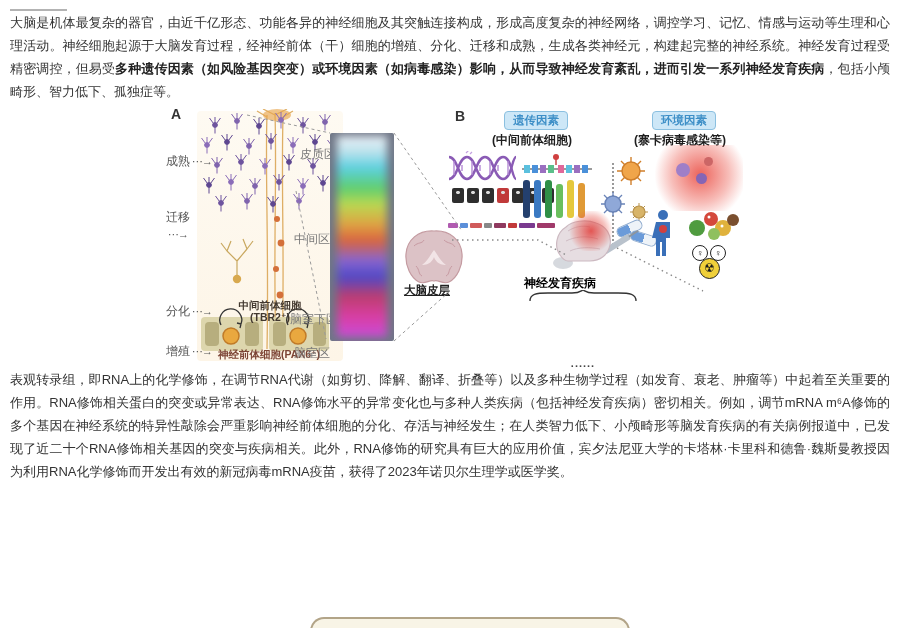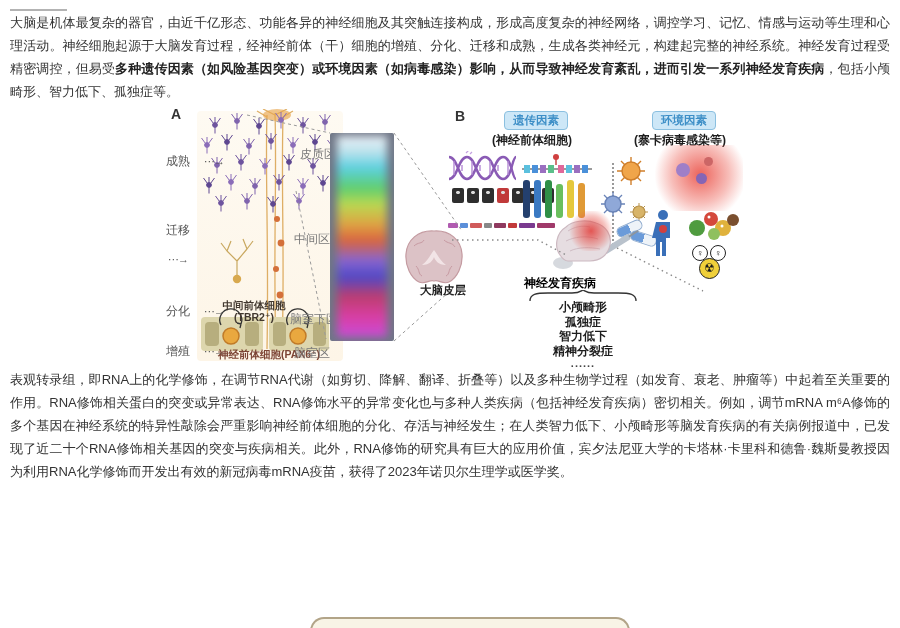--- a/index.html
+++ b/index.html
@@ -13,37 +13,37 @@
   .p2{margin-top:6px;}
   .p3{margin-top:9px;}
   .seg-b{font-weight:700;color:#222;margin-top:30px;}
 
   
   .figure{position:relative;width:900px;height:265px;margin-left:-10px;}
   .panel-label{position:absolute;font-size:14px;font-weight:700;color:#333;}
   .cream-col{position:absolute;left:197px;top:8px;width:146px;height:250px;
              background:linear-gradient(180deg,#fefaf2,#fdf5e7);border-radius:4px;}
   .neuron-svg{position:absolute;left:197px;top:6px;}
-  .stage{position:absolute;left:166px;display:flex;align-items:center;gap:14px;
+  .stage{position:absolute;left:166px;display:flex;align-items:center;gap:2px;
          font-size:12px;color:#555;white-space:nowrap;}
   .stage .arrow{font-size:11px;color:#555;letter-spacing:-1px;}
   .zone{position:absolute;font-size:12px;color:#787878;white-space:nowrap;}
   .cell-label{position:absolute;text-align:center;font-weight:700;font-size:10.5px;
               line-height:12px;white-space:nowrap;}
   .lbl-red{color:#7c4434;}
-  .lbl-dark{color:#42382f;}
+  .lbl-dark{color:#42382f;margin-left:16px;}
   .micro{position:absolute;left:330px;top:30px;width:64px;height:208px;
          background:#6f7686;border-radius:2px;overflow:hidden;}
   .micro-glow{position:absolute;left:7px;right:7px;top:3px;bottom:4px;filter:blur(4px);opacity:.92;
     background:linear-gradient(180deg,#f7faff 0%,#c2ecf6 8%,#5ad8e8 16%,#5fd66e 26%,
       #c1e24e 34%,#e8a83e 44%,#e2643a 52%,#8a64d8 62%,#4e46cc 70%,#c43a6e 80%,
       #e23aa8 90%,#d04ae0 100%);}
   .coronal{position:absolute;left:402px;top:125px;}
-  .brain-caption{position:absolute;left:404px;top:180px;width:62px;text-align:right;
-                 font-size:11.5px;font-weight:700;color:#222;}
+  .brain-caption{position:absolute;left:404px;top:180px;width:62px;text-align:left;
+                 font-size:11.5px;font-weight:700;color:#222;text-decoration:underline;}
   .badge{position:absolute;padding:1px 8px;border-radius:4px;font-size:11.5px;font-weight:700;}
   .badge-sub{position:absolute;text-align:center;font-size:12px;font-weight:700;color:#1d1d1d;
              white-space:nowrap;}
   .connector-svg{position:absolute;left:0;top:0;pointer-events:none;}
   .dna-svg,.track-svg,.food-svg,.person-svg,.brace-svg{position:absolute;}
   .geneicons{position:absolute;left:452px;top:85px;display:flex;gap:3px;}
   .geneicons i{display:block;width:12px;height:15px;border-radius:2px;background:#2e2e2e;
     background-image:radial-gradient(circle at 50% 30%, #dcdcdc 0 1.6px, transparent 2px);}
   .geneicons i.red{background-color:#c03a3a;}
   .chrom{position:absolute;left:523px;top:77px;display:flex;gap:4px;align-items:flex-end;}
@@ -166,21 +166,21 @@
         <path d="M44,215 l-4,-1 m4,1 l-1,4" stroke="#333" stroke-width="1.3" fill="none"></path>
         <path d="M91,216 A 11 11 0 1 1 111,215" fill="none" stroke="#333" stroke-width="1.3"></path>
         <path d="M111,215 l-4,-1 m4,1 l-1,4" stroke="#333" stroke-width="1.3" fill="none"></path>
       </g>
     </svg>
 
     <div class="stage" style="top:50px;">
         <span>成熟</span>
         <span class="arrow">⋯→</span>
       </div>
-    <div class="stage" style="top:119px;flex-direction:column;">
+    <div class="stage" style="top:106px;flex-direction:column;">
         <span>迁移</span>
         <span class="arrow">⋯→</span>
       </div>
     <div class="stage" style="top:200px;">
         <span>分化</span>
         <span class="arrow">⋯→</span>
       </div>
     <div class="stage" style="top:240px;">
         <span>增殖</span>
         <span class="arrow">⋯→</span>
@@ -206,21 +206,21 @@
     <svg class="coronal" width="64" height="60" viewBox="0 0 64 60">
       <path d="M32,3 C16,2 5,12 4,26 C3,38 9,50 17,54 C23,57 28,51 32,53 C36,51 41,57 47,54 C55,50 61,38 60,26 C59,12 48,2 32,3 Z" fill="#dcc2c6" stroke="#c49ba1" stroke-width="1.2"></path>
       <path d="M32,22 C28,27 26,33 20,37 C28,37 31,32 32,29 C33,32 36,37 44,37 C38,33 36,27 32,22 Z" fill="#f2e4e6"></path>
       <path d="M12,18 C16,14 20,16 22,12 M42,12 C46,16 50,14 53,19 M14,38 C18,42 16,46 20,48 M50,38 C46,42 48,46 44,48" fill="none" stroke="#c79aa2" stroke-width="1"></path>
     </svg>
     <div class="brain-caption">大脑皮层</div>
 
     <span class="panel-label" style="left:455px;top:5px;">B</span>
 
     <span class="badge" style="left:504px;top:8px;background:#cde7f7;border:1px solid #8bc0e0;color:#3e8fc7;">遗传因素</span>
-    <span class="badge-sub" style="left:470px;top:29px;width:124px;">(神经前体细胞)</span>
+    <span class="badge-sub" style="left:470px;top:29px;width:124px;">(中间前体细胞)</span>
     <span class="badge" style="left:652px;top:8px;background:#cde7f7;border:1px solid #8bc0e0;color:#3e8fc7;">环境因素</span>
     <span class="badge-sub" style="left:620px;top:29px;width:120px;">(寨卡病毒感染等)</span>
 
     <svg class="dna-svg" style="left:446px;top:48px;" width="72" height="34" viewBox="0 0 72 34">
       <g stroke="#8a5bb5" stroke-width="2.4" fill="none">
         <path d="M3,6 C12,6 12,28 21,28 C30,28 30,6 39,6 C48,6 48,28 57,28 C66,28 66,6 70,6"></path>
         <path d="M3,28 C12,28 12,6 21,6 C30,6 30,28 39,28 C48,28 48,6 57,6 C66,6 66,28 70,28"></path>
       </g>
       <g stroke="#b48ad4" stroke-width="1.4">
         <path d="M8,10 L8,24 M16,14 L16,20 M26,10 L26,24 M34,14 L34,20 M44,10 L44,24 M52,14 L52,20 M62,10 L62,24"></path>
@@ -333,26 +333,20 @@
       <ellipse cx="11" cy="46" rx="10" ry="6" fill="#d6d9de"></ellipse>
       <path d="M8,38 C2,30 4,16 14,10 C20,4 34,2 44,6 C54,9 60,18 58,28 C56,38 48,44 38,44 L16,44 C12,44 10,41 8,38 Z" fill="#e6dde1" stroke="#ccb9c1" stroke-width="1.2"></path>
       <path d="M16,14 C22,10 30,8 38,10 M14,24 C22,20 34,18 46,22 M18,34 C26,30 38,30 48,32" fill="none" stroke="#cfbcc4" stroke-width="1"></path>
     </svg>
     <div class="disease-glow"></div>
 
     <div class="disease-title">神经发育疾病</div>
     <svg class="brace-svg" style="left:526px;top:187px;" width="114" height="12" viewBox="0 0 114 12">
       <path d="M4,11 C4,4 10,3 22,3 L46,3 C53,3 55,1 57,0 C59,1 61,3 68,3 L92,3 C104,3 110,4 110,11" fill="none" stroke="#333" stroke-width="1.3"></path>
     </svg>
-    <div class="disease-list">
-      <div>小颅畸形</div>
-      <div>孤独症</div>
-      <div>智力低下</div>
-      <div>精神分裂症</div>
-    </div>
     <div class="ellipsis">......</div>
 
     <svg class="connector-svg" width="900" height="265" viewBox="0 0 900 265">
       <g stroke="#9a9a9a" stroke-width="1" fill="none" stroke-dasharray="3,3">
         <path d="M247,12 L330,30"></path>
         <path d="M296,88 L326,236"></path>
         <path d="M394,30 L462,128"></path>
         <path d="M394,238 L450,188"></path>
       </g>
       <g stroke="#8a8a8a" stroke-width="1.4" fill="none" stroke-dasharray="1.5,3.5">

